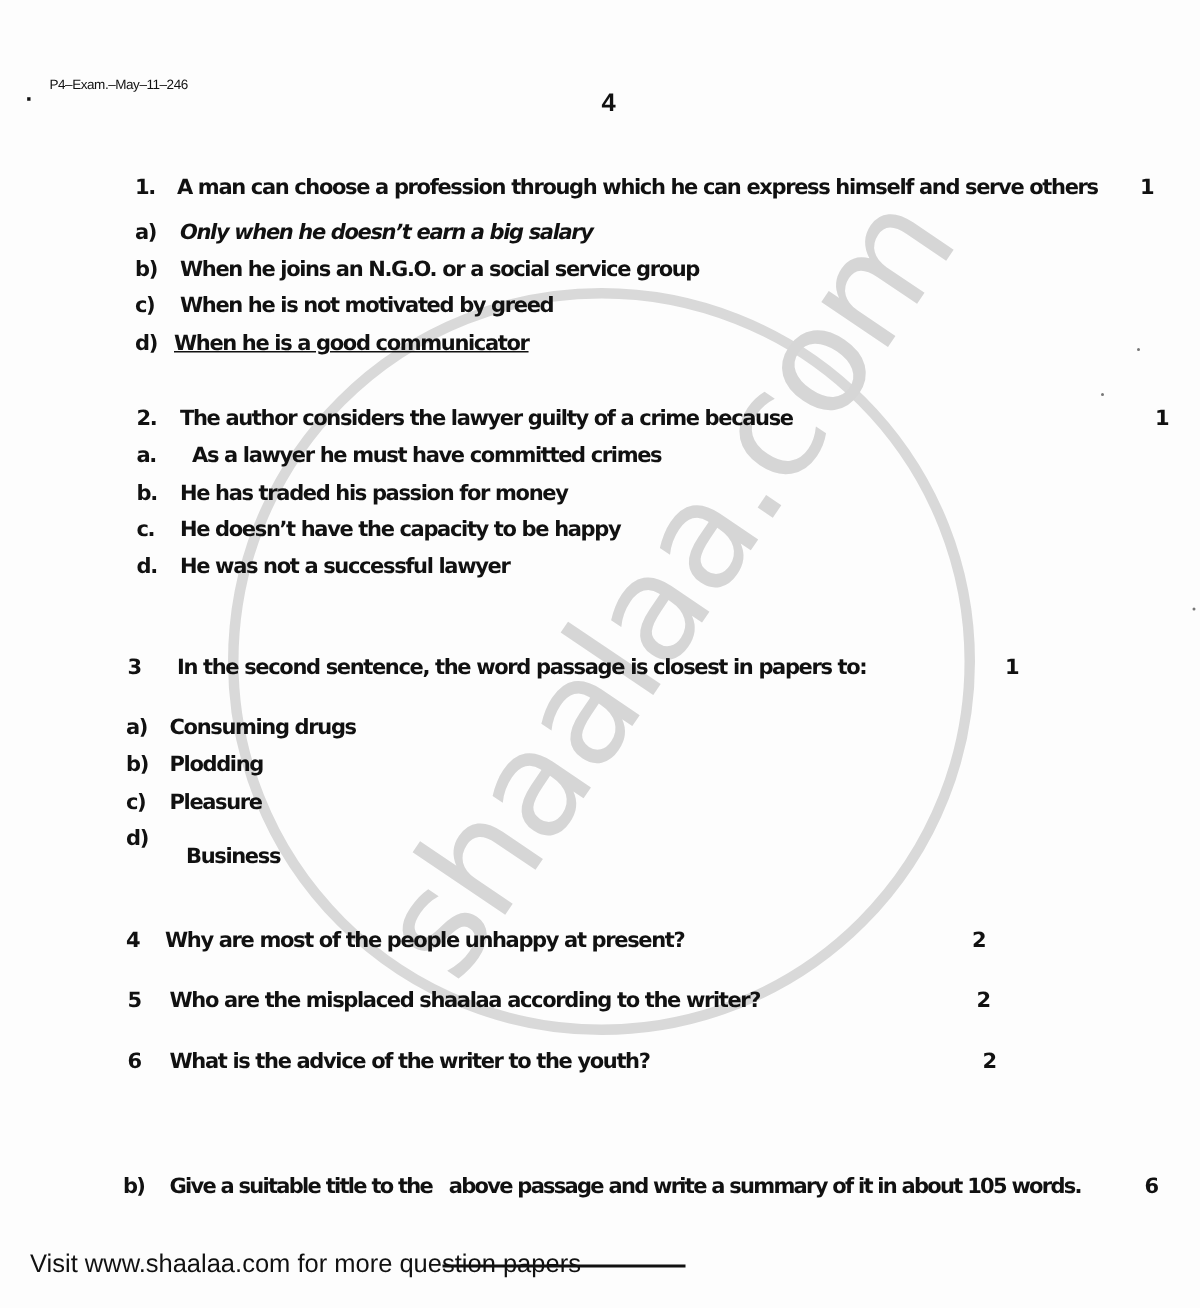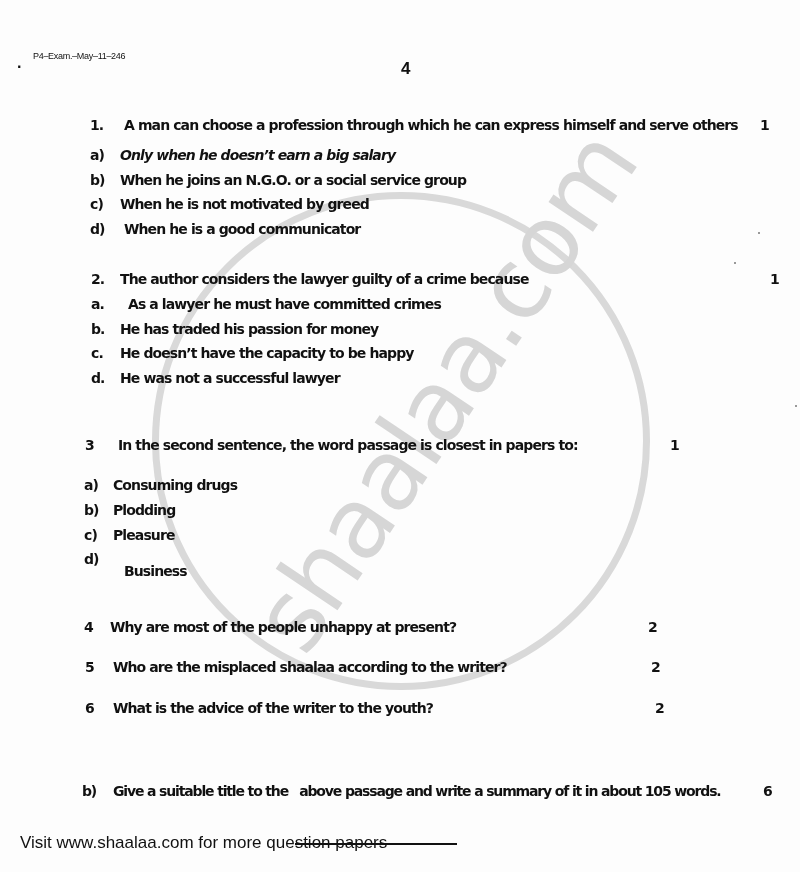--- a/index.html
+++ b/index.html
@@ -123,38 +123,38 @@
   <div class="wm-text">shaalaa.com</div>
 
   <div class="content">
 
     <div class="hdr-code">P4–Exam.–May–11–246</div>
     <div class="hdr-dot">·</div>
     <div class="hdr-page">4</div>
 
     <div class="ln" style="top:116px;left:0;width:800px;">
       <span class="num" style="left:90px;">1.</span>
-      <span class="txt" style="left:118px;margin-left:6px;">A man can choose a profession through which he can express himself and serve others</span>
+      <span class="txt" style="left:118px;">A man can choose a profession through which he can express himself and serve others</span>
       <span class="marks" style="left:760px;">1</span>
     </div>
     <div class="ln" style="top:146px;left:0;">
       <span class="num" style="left:90px;">a)</span>
       <span class="txt" style="left:120px;font-style:italic;">Only when he doesn’t earn a big salary</span>
     </div>
     <div class="ln" style="top:171px;left:0;">
       <span class="num" style="left:90px;">b)</span>
       <span class="txt" style="left:120px;">When he joins an N.G.O. or a social service group</span>
     </div>
     <div class="ln" style="top:195px;left:0;">
       <span class="num" style="left:90px;">c)</span>
       <span class="txt" style="left:120px;">When he is not motivated by greed</span>
     </div>
     <div class="ln" style="top:220px;left:0;">
       <span class="num" style="left:90px;">d)</span>
-      <span class="txt" style="left:124px;">When he is a good communicator</span>
+      <span class="txt" style="left:116px;text-decoration:underline;">When he is a good communicator</span>
     </div>
 
     <div class="ln" style="top:270px;left:0;width:800px;">
       <span class="num" style="left:91px;">2.</span>
       <span class="txt" style="left:120px;">The author considers the lawyer guilty of a crime because</span>
       <span class="marks" style="left:770px;">1</span>
     </div>
     <div class="ln" style="top:295px;left:0;">
       <span class="num" style="left:91px;">a.</span>
       <span class="txt" style="left:120px;margin-left:8px;">As a lawyer he must have committed crimes</span>

